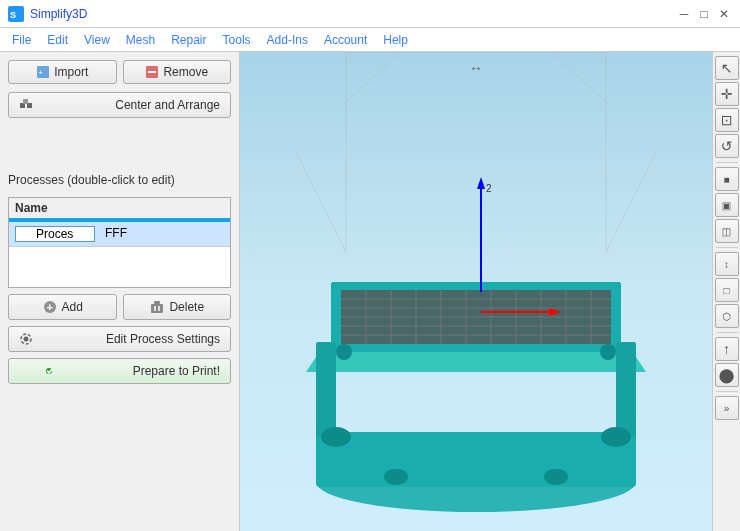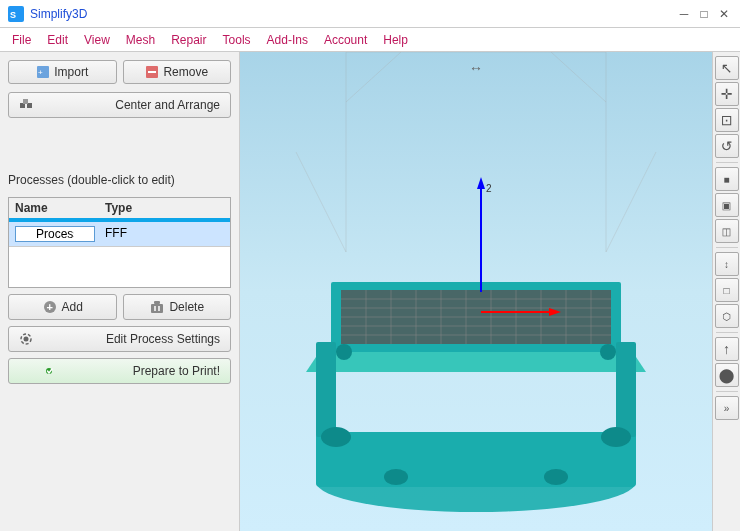--- a/index.html
+++ b/index.html
@@ -58,21 +58,21 @@
       align-items: center;
       background: #fff;
       border-bottom: 1px solid #ccc;
       padding: 2px 4px;
       height: 24px;
     }
     .menu-item {
       padding: 2px 8px;
       cursor: pointer;
       font-size: 12px;
-      color: #be185d;
+      color: #3b82f6;
       border-radius: 2px;
     }
 
     
     .main-layout {
       display: flex;
       height: calc(531px - 52px);
     }
 
     
@@ -294,21 +294,20 @@
         </svg>
         <span>Center and Arrange</span>
       </button>
     </div>
 
     <div class="processes-section">
       <div class="section-label">Processes (double-click to edit)</div>
       <div class="processes-table">
         <div class="processes-table-header">
           <span class="col-name">Name</span>
-          <span class="col-type">Type</span>
         </div>
         <div class="processes-table-row selected">
           <span class="row-name">
             <input class="process-name-input" type="text" value="Process1" style="">
           </span>
           <span class="row-type">FFF</span>
         </div>
         <div class="empty-rows"></div>
       </div>
 

